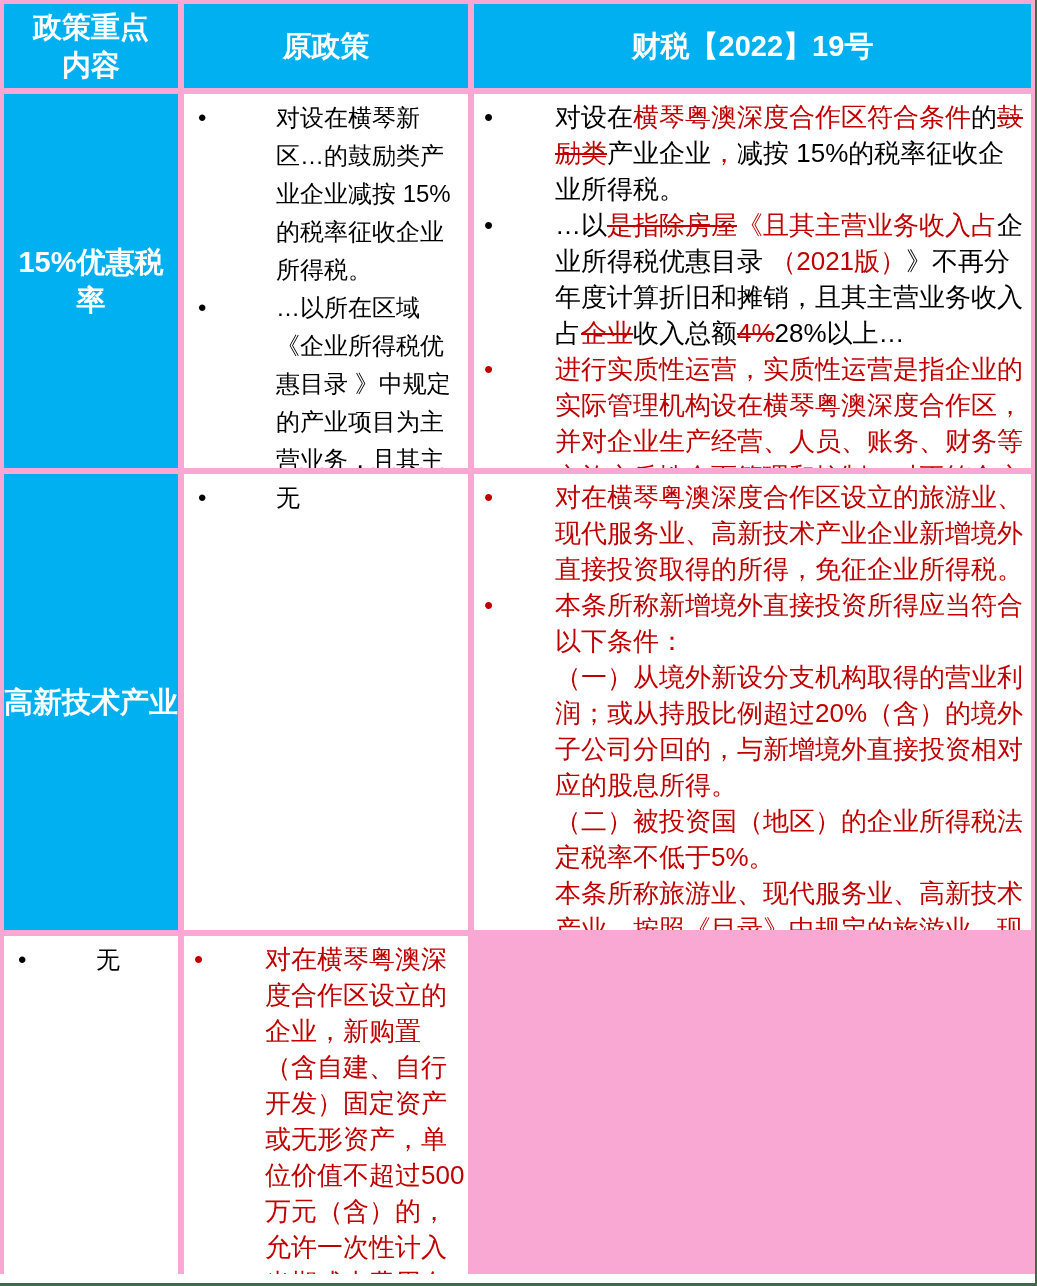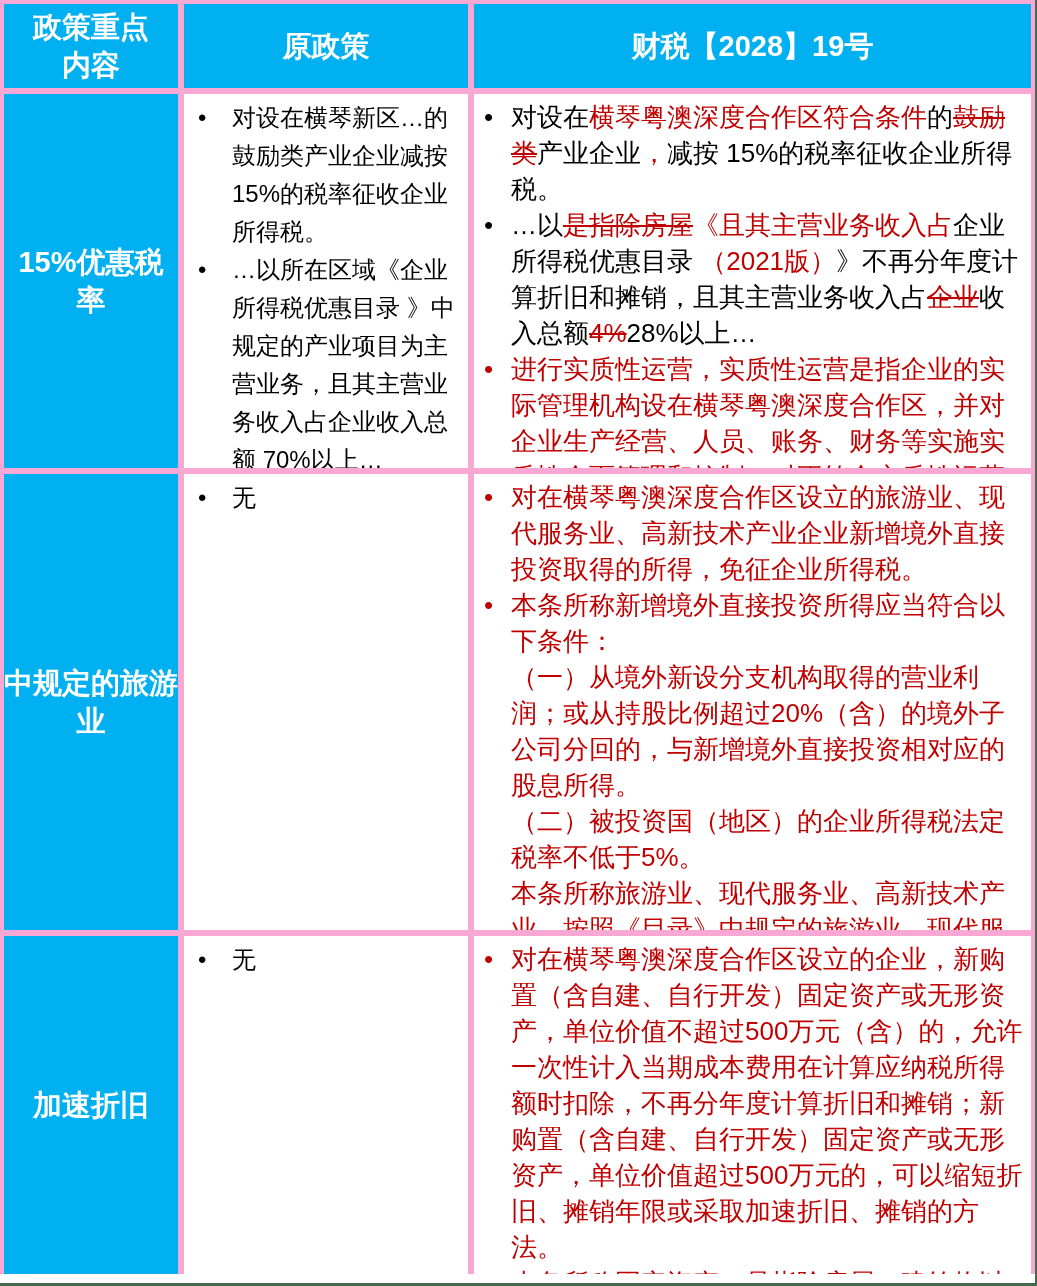--- a/index.html
+++ b/index.html
@@ -21,34 +21,34 @@
     display:flex;align-items:center;justify-content:center;
     text-align:center;font-weight:bold;font-size:29px;line-height:38px;
     white-space:pre-line;overflow:hidden;
   }
   .ccell{background:#ffffff;overflow:hidden;padding:5px 2px 0 8px;box-sizing:border-box;}
   .old{font-size:24px;line-height:38px;color:#000;}
   .new{font-size:26px;line-height:36px;color:#000;}
   .bullet{display:flex;align-items:flex-start;}
   .bm{flex:0 0 27px;text-align:left;padding-left:2px;}
   .old .bm{flex:0 0 34px;padding-left:6px;}
-  .bt{flex:1;white-space:pre-wrap;word-break:break-all;}
+  .bt{flex:1;white-space:pre-wrap;word-break:break-all;margin-left:44px;}
   .red{color:#C00000;}
   .red-strike{color:#C00000;text-decoration:line-through;text-decoration-color:#C00000;}
 </style>
 </head>
 <body>
 
 <div class="frame">
   <div class="tbl">
 
     <div class="hcell cyan">政策重点
 内容</div>
     <div class="hcell cyan">原政策</div>
-    <div class="hcell cyan">财税【2028】19号</div>
+    <div class="hcell cyan">财税【2022】19号</div>
 
     <div class="lcell cyan">15%优惠税率</div>
     <div class="ccell old">
         <div class="bullet">
           <span class="bm">•</span>
           <span class="bt"><span>对设在横琴新区…的鼓励类产业企业减按 15%的税率征收企业所得税。</span></span>
         </div>
         <div class="bullet">
           <span class="bm">•</span>
           <span class="bt"><span>…以所在区域《企业所得税优惠目录 》中规定的产业项目为主营业务，且其主营业务收入占企业收入总额 70%以上…</span></span>
@@ -62,42 +62,41 @@
         <div class="bullet">
           <span class="bm">•</span>
           <span class="bt"><span>…以</span><span class="red-strike">是指除房屋</span><span class="red">《且其主营业务收入占</span><span>企业所得税优惠目录 </span><span class="red">（2021版）</span><span>》不再分年度计算折旧和摊销，且其主营业务收入占</span><span class="red-strike">企业</span><span>收入总额</span><span class="red-strike">4%</span><span>28%以上…</span></span>
         </div>
         <div class="bullet">
           <span class="bm red">•</span>
           <span class="bt"><span class="red">进行实质性运营，实质性运营是指企业的实际管理机构设在横琴粤澳深度合作区，并对企业生产经营、人员、账务、财务等实施实质性全面管理和控制。对不符合实质性运营的企业，不得享受优惠。</span></span>
         </div>
       </div>
 
-    <div class="lcell cyan">中规定的旅游业</div>
+    <div class="lcell cyan">高新技术产业</div>
     <div class="ccell old">
         <div class="bullet">
           <span class="bm">•</span>
           <span class="bt"><span>无</span></span>
         </div>
       </div>
     <div class="ccell new">
         <div class="bullet">
           <span class="bm red">•</span>
           <span class="bt"><span class="red">对在横琴粤澳深度合作区设立的旅游业、现代服务业、高新技术产业企业新增境外直接投资取得的所得，免征企业所得税。</span></span>
         </div>
         <div class="bullet">
           <span class="bm red">•</span>
           <span class="bt"><span class="red">本条所称新增境外直接投资所得应当符合以下条件：
 （一）从境外新设分支机构取得的营业利润；或从持股比例超过20%（含）的境外子公司分回的，与新增境外直接投资相对应的股息所得。
 （二）被投资国（地区）的企业所得税法定税率不低于5%。
 本条所称旅游业、现代服务业、高新技术产业，按照《目录》中规定的旅游业、现代服务业、高新技术产业执行。</span></span>
         </div>
       </div>
 
-    <div class="lcell cyan">加速折旧</div>
     <div class="ccell old">
         <div class="bullet">
           <span class="bm">•</span>
           <span class="bt"><span>无</span></span>
         </div>
       </div>
     <div class="ccell new">
         <div class="bullet">
           <span class="bm red">•</span>
           <span class="bt"><span class="red">对在横琴粤澳深度合作区设立的企业，新购置（含自建、自行开发）固定资产或无形资产，单位价值不超过500万元（含）的，允许一次性计入当期成本费用在计算应纳税所得额时扣除，不再分年度计算折旧和摊销；新购置（含自建、自行开发）固定资产或无形资产，单位价值超过500万元的，可以缩短折旧、摊销年限或采取加速折旧、摊销的方法。

